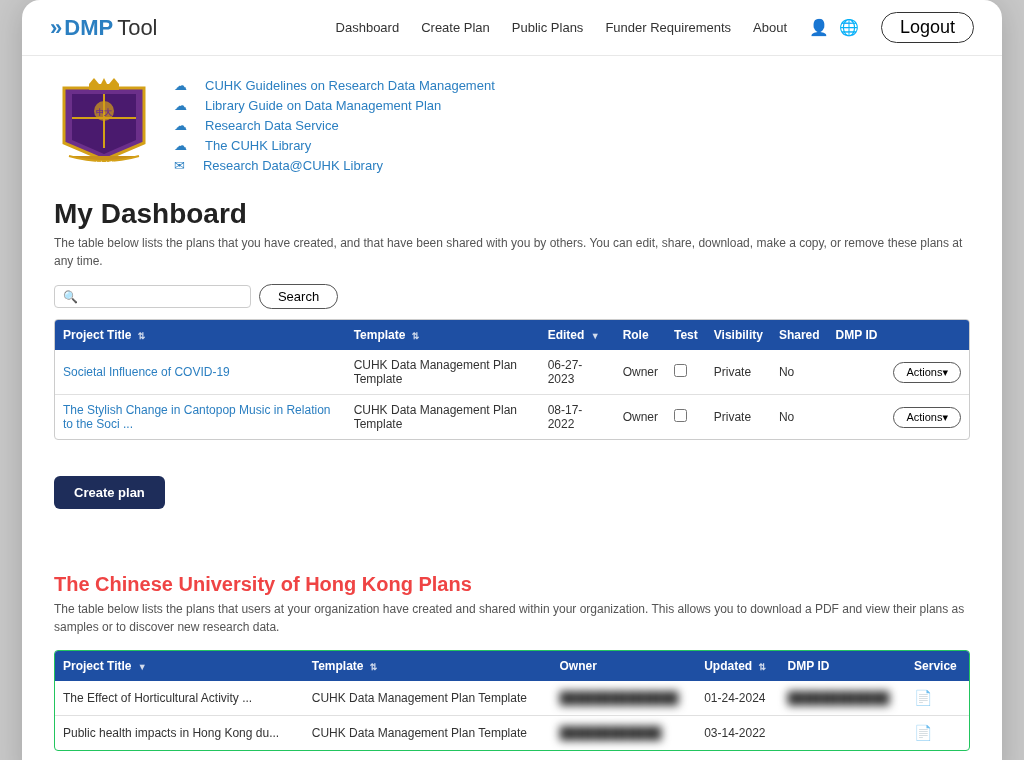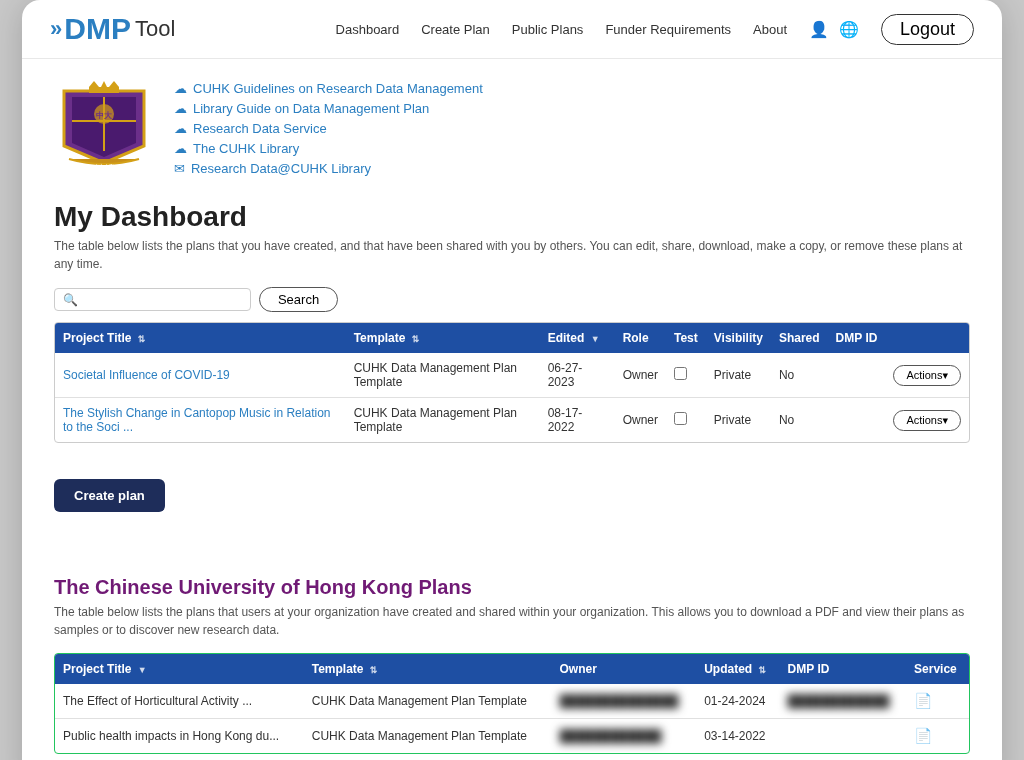--- a/index.html
+++ b/index.html
@@ -35,21 +35,21 @@
       gap: 4px;
     }
     .logo-arrows {
       color: #2b7fc1;
       font-size: 22px;
       font-weight: 900;
       letter-spacing: -2px;
     }
     .logo-dmp {
       color: #2b7fc1;
-      font-size: 30px;
+      font-size: 22px;
       font-weight: 900;
     }
     .logo-tool {
       color: #333;
       font-size: 22px;
       font-weight: 400;
     }
     .nav {
       display: flex;
       align-items: center;
@@ -105,20 +105,21 @@
       color: #2b7fc1;
       font-size: 13px;
     }
     .link-email-icon {
       color: #2b7fc1;
       font-size: 13px;
     }
     .links-list a {
       color: #2b7fc1;
       text-decoration: none;
+      margin-left: 12px;
     }
     
     .section-title {
       font-size: 28px;
       font-weight: 700;
       color: #222;
       margin: 10px 0 4px 0;
     }
     .section-desc {
       font-size: 12px;
@@ -224,21 +225,21 @@
       padding: 9px 20px;
       font-size: 13px;
       font-weight: 600;
       cursor: pointer;
       margin: 6px 0 18px 0;
     }
     
     .org-title {
       font-size: 20px;
       font-weight: 700;
-      color: #701a75;
+      color: #ef4444;
       margin-bottom: 4px;
       margin-top: 46px;
     }
     
     .org-table-wrapper {
       width: 100%;
       border: 1px solid #22c55e;
       border-radius: 4px;
       overflow: hidden;
     }

